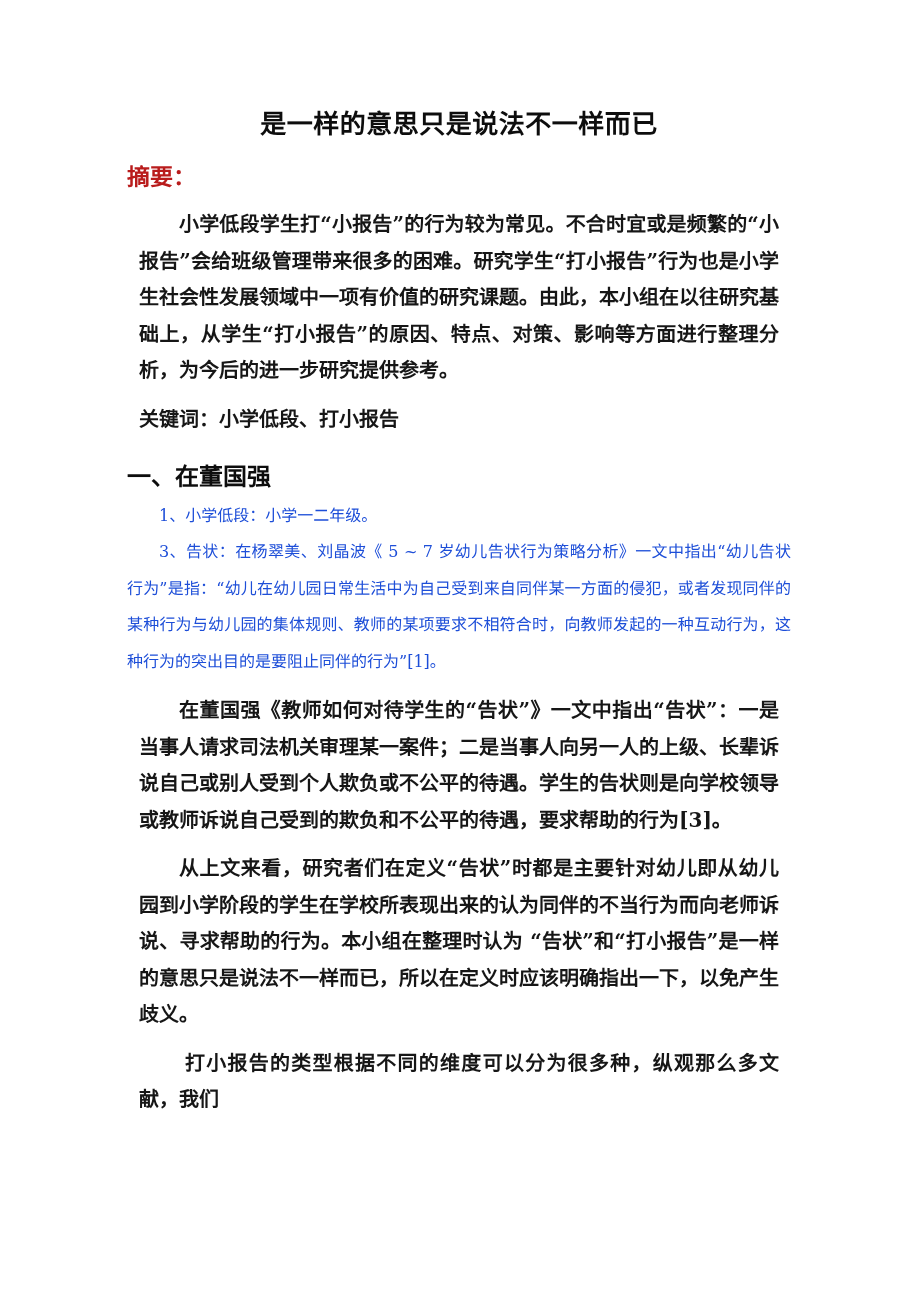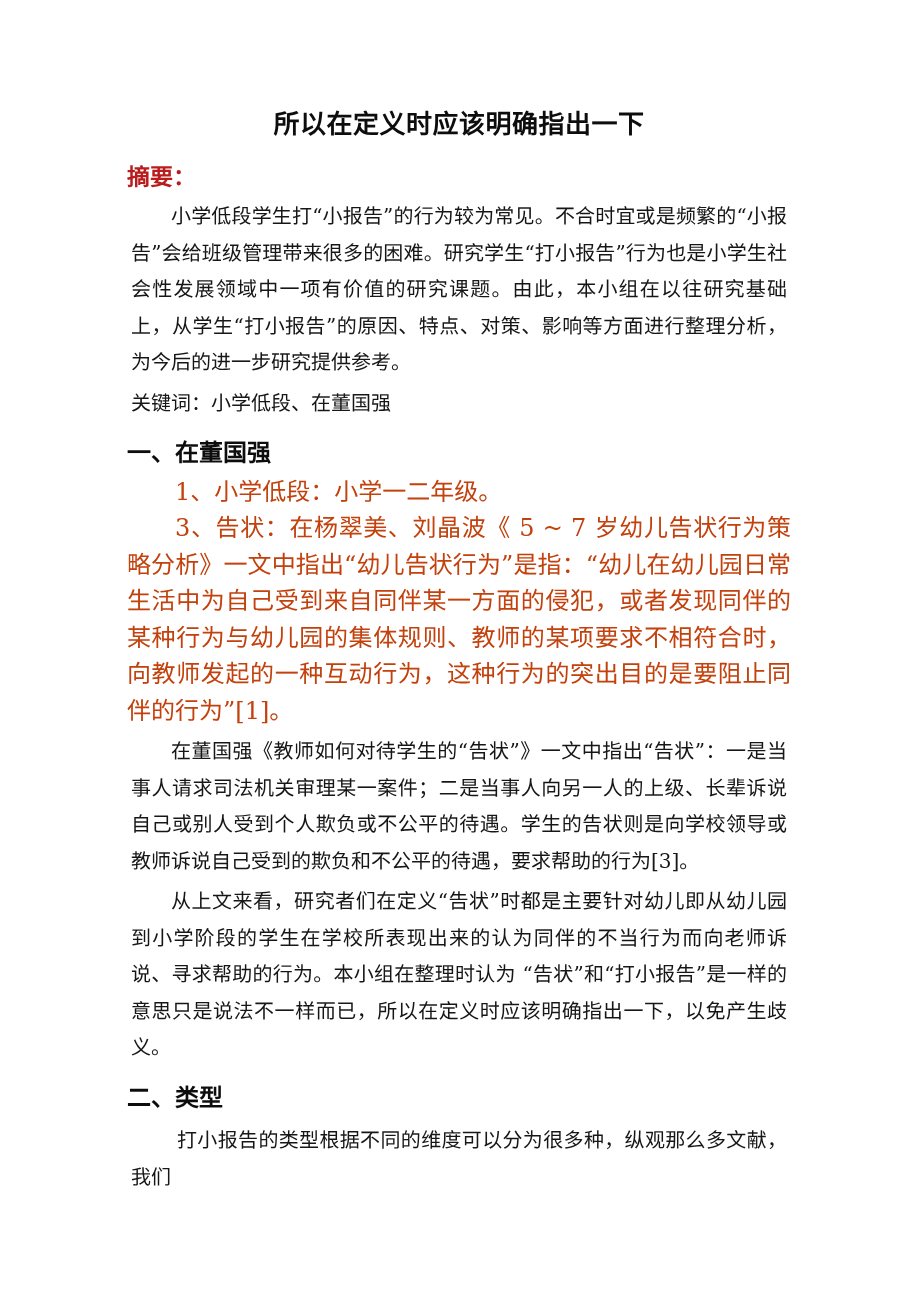--- a/index.html
+++ b/index.html
@@ -61,63 +61,63 @@
     margin: 0;
     padding-top: 12px;
     padding-bottom: 4px;
     color: #0d0d0d;
   }
 
   
   .para {
     font-size: 20px;
     line-height: 36.5px;
-    margin: 4px;
+    margin: 12px;
     text-align: justify;
     text-justify: inter-ideograph;
     color: #161616;
+    font-weight: bold;
   }
   .para.indent-2 { text-indent: 2em; }
   .para.indent-0 { text-indent: 0; }
   .para.indent-23 { text-indent: 2.3em; }
 
   
   .list-item {
-    font-size: 24px;
+    font-size: 16px;
     line-height: 36.5px;
     margin: 0;
     text-align: justify;
     text-justify: inter-ideograph;
     text-indent: 2em;
-    color: #c2410c;
+    color: #1d4ed8;
   }
 </style>
 </head>
 <body>
 
 <div class="page">
   <div class="content">
 
-    <h1 class="doc-title">所以在定义时应该明确指出一下</h1>
+    <h1 class="doc-title">是一样的意思只是说法不一样而已</h1>
 
     <h2 class="abstract-heading">摘要：</h2>
 
     <p class="para indent-2">小学低段学生打“小报告”的行为较为常见。不合时宜或是频繁的“小报告”会给班级管理带来很多的困难。研究学生“打小报告”行为也是小学生社会性发展领域中一项有价值的研究课题。由此，本小组在以往研究基础上，从学生“打小报告”的原因、特点、对策、影响等方面进行整理分析，为今后的进一步研究提供参考。</p>
 
-    <p class="para indent-0">关键词：小学低段、在董国强</p>
+    <p class="para indent-0">关键词：小学低段、打小报告</p>
 
     <h2 class="section-heading">一、在董国强</h2>
 
     <p class="list-item">1、小学低段：小学一二年级。</p>
 
 
     <p class="list-item">3、告状：在杨翠美、刘晶波《 5 ~ 7 岁幼儿告状行为策略分析》一文中指出“幼儿告状行为”是指：“幼儿在幼儿园日常生活中为自己受到来自同伴某一方面的侵犯，或者发现同伴的某种行为与幼儿园的集体规则、教师的某项要求不相符合时，向教师发起的一种互动行为，这种行为的突出目的是要阻止同伴的行为”[1]。</p>
 
     <p class="para indent-2">在董国强《教师如何对待学生的“告状”》一文中指出“告状”：一是当事人请求司法机关审理某一案件；二是当事人向另一人的上级、长辈诉说自己或别人受到个人欺负或不公平的待遇。学生的告状则是向学校领导或教师诉说自己受到的欺负和不公平的待遇，要求帮助的行为[3]。</p>
 
     <p class="para indent-2">从上文来看，研究者们在定义“告状”时都是主要针对幼儿即从幼儿园到小学阶段的学生在学校所表现出来的认为同伴的不当行为而向老师诉说、寻求帮助的行为。本小组在整理时认为 “告状”和“打小报告”是一样的意思只是说法不一样而已，所以在定义时应该明确指出一下，以免产生歧义。</p>
 
-    <h2 class="section-heading">二、类型</h2>
 
     <p class="para indent-23">打小报告的类型根据不同的维度可以分为很多种，纵观那么多文献，我们</p>
 
   </div>
 </div>
 
 </body></html>

